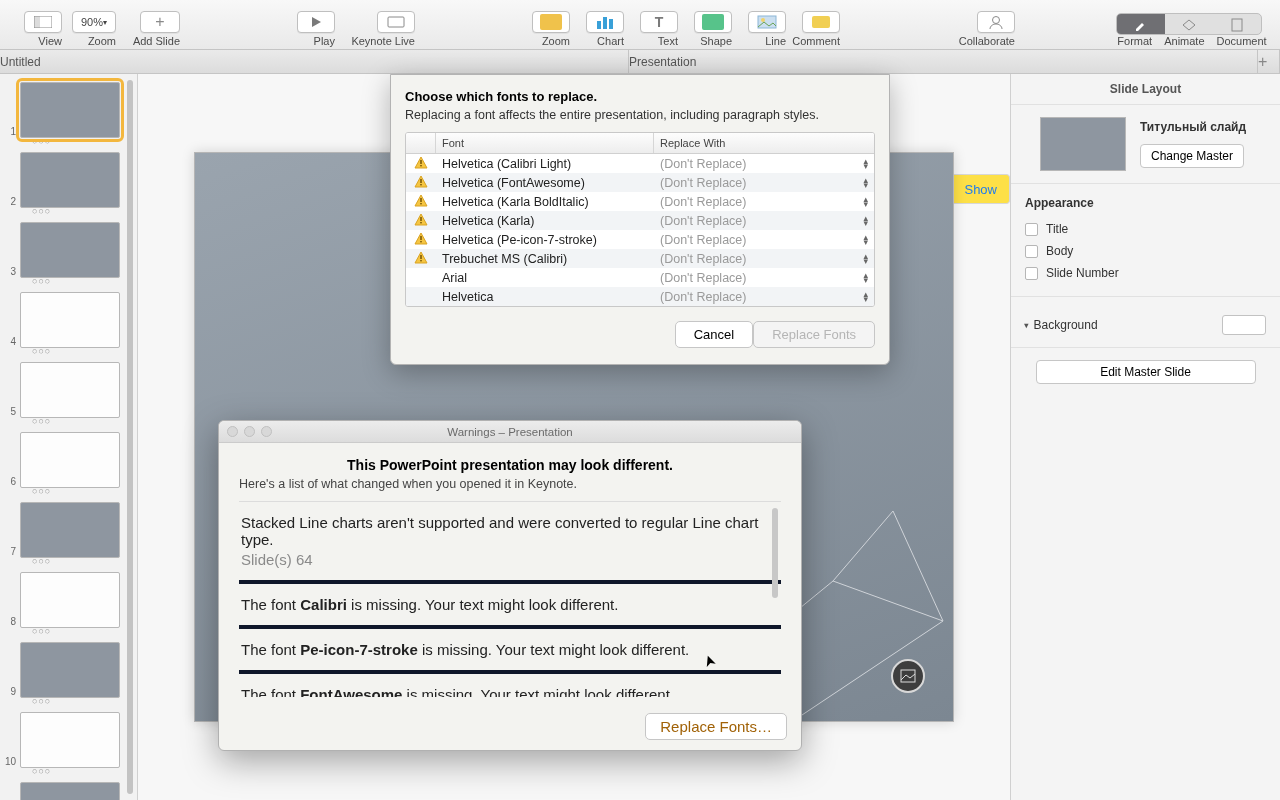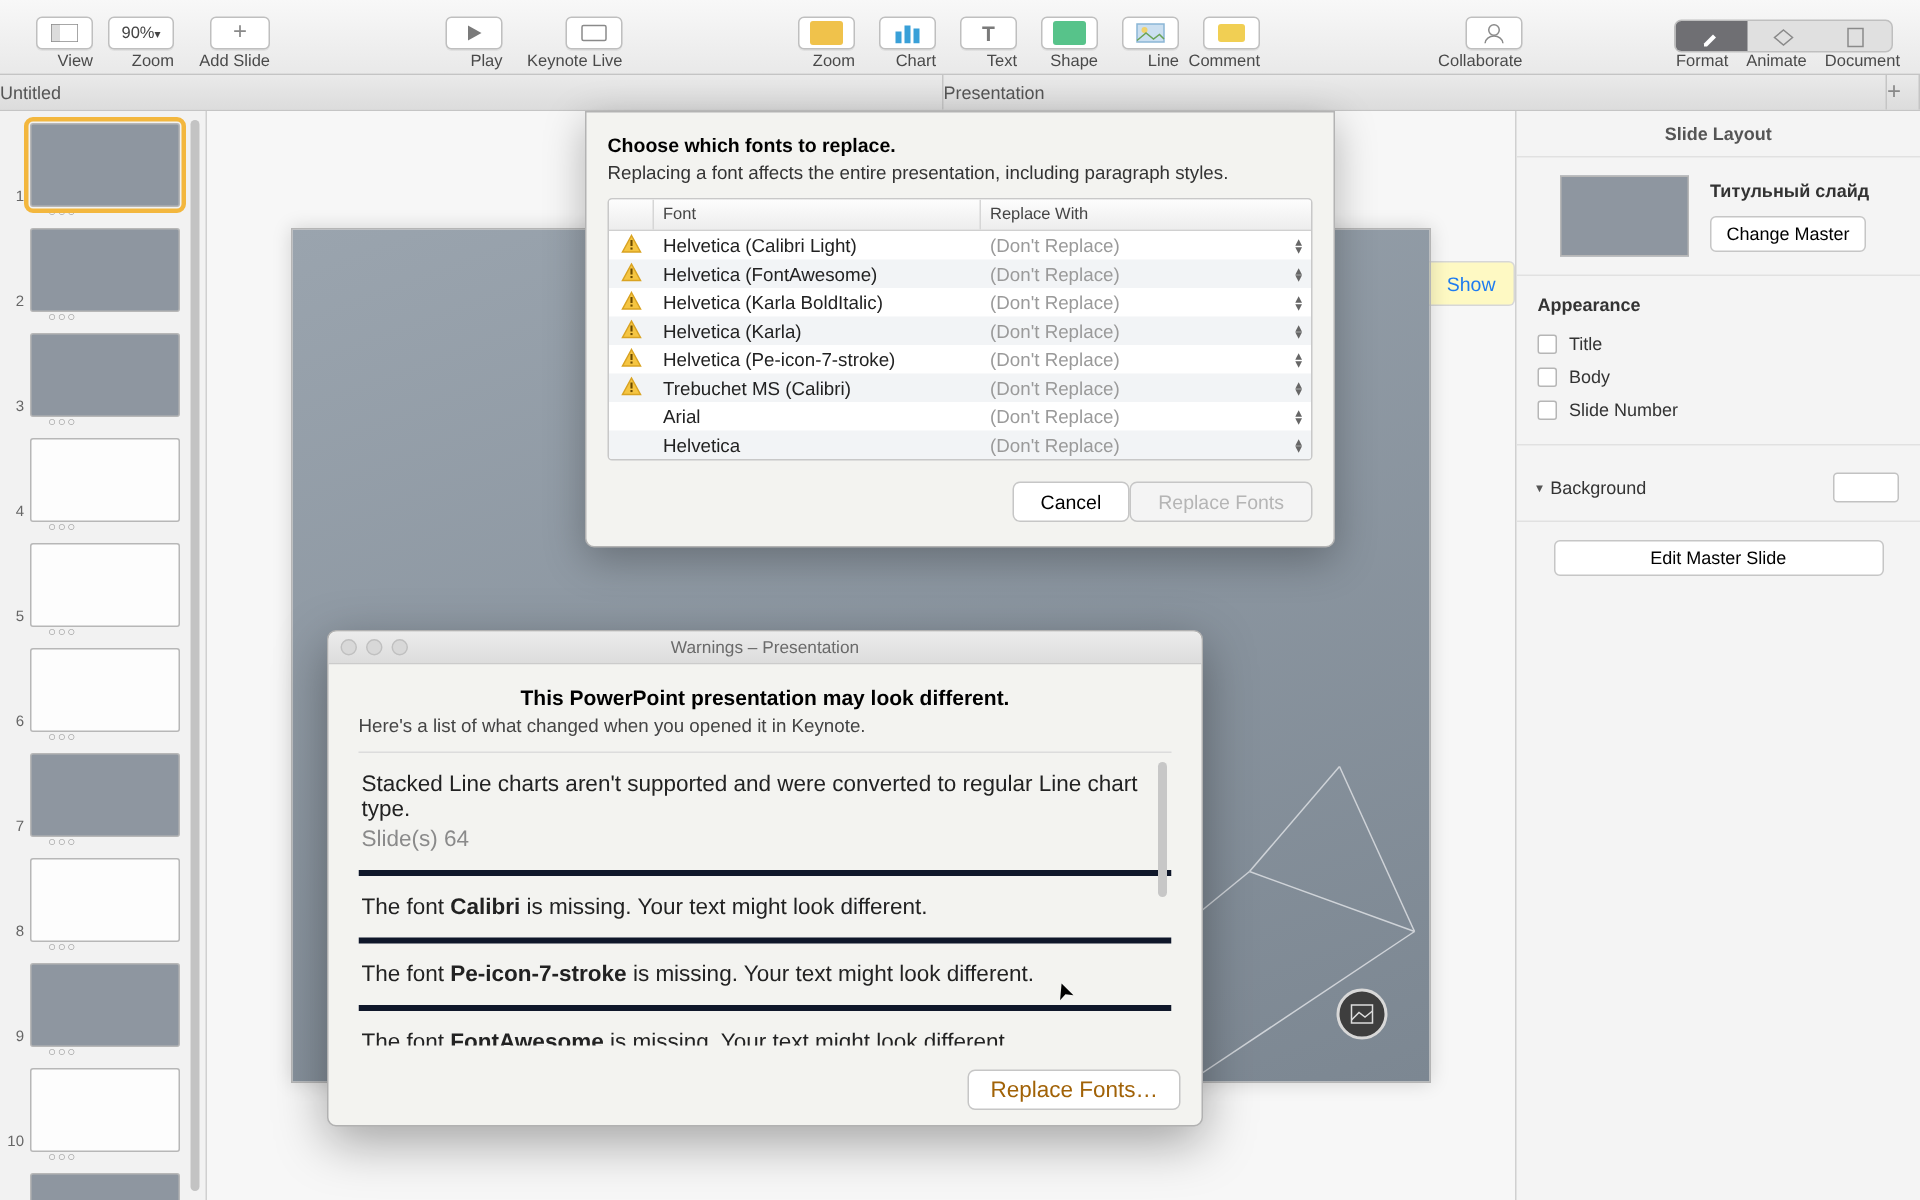--- a/index.html
+++ b/index.html
@@ -38,21 +38,21 @@
 .thumb.white { background:#fdfdfd; color:#666;}
 .thumb-dots { font-size:9px; color:#9a9a9a; letter-spacing:1px; margin-top:-2px; margin-left:16px; }
 
 
 .canvas-wrap { flex:1; background:#f7f7f7; position:relative; display:flex; align-items:center; justify-content:center;}
 .slide { width:760px; height:570px; background:linear-gradient(160deg,#9aa4ae,#7c8792); position:relative; border:1px solid #b5b5b5; box-shadow:0 0 12px rgba(0,0,0,.15);}
 .slide-title { position:absolute; top:300px; left:0; right:0; text-align:center; font-size:48px; font-weight:700; color:#e8ebee;}
 .mesh { position:absolute; right:-30px; bottom:-10px; width:300px; height:260px; }
 .mesh line { stroke:#cfd3d8; stroke-width:1; }
 .img-badge { position:absolute; right:28px; bottom:28px; width:34px; height:34px; border-radius:50%; background:#3e3e3e; border:2px solid #d8d8d8; display:flex; align-items:center; justify-content:center; color:#ddd;}
-.yellow-bar { position:absolute; top:100px; right:0; height:30px; background:#fef9c3; border:1px solid #d7d7d7; border-left:none; border-radius:0 4px 4px 0; padding:0 12px; display:flex; align-items:center; font-size:13px; color:#333; gap:18px;}
+.yellow-bar { position:absolute; top:100px; right:0; height:30px; background:#fde047; border:1px solid #d7d7d7; border-left:none; border-radius:0 4px 4px 0; padding:0 12px; display:flex; align-items:center; font-size:13px; color:#333; gap:18px;}
 .yellow-bar a { color:#1f7cf0; text-decoration:none; }
 
 
 .inspector { width:270px; background:#f4f4f4; border-left:1px solid #d0d0d0; font-size:12px; color:#333;}
 .insp-title { text-align:center; padding:8px 0; font-size:12px; color:#555; border-bottom:1px solid #e1e1e1; font-weight:600;}
 .insp-pad { padding:12px 14px; border-bottom:1px solid #e1e1e1;}
 .master-row { display:flex; gap:14px; align-items:center;margin-left:15px;}
 .master-thumb { width:86px; height:54px; background:#8e96a0; border:1px solid #b7b7b7;}
 .master-name { font-weight:700; margin-bottom:10px; font-size:12px;}
 .btn { background:#fff; border:1px solid #c6c6c6; border-radius:4px; padding:4px 10px; font-size:12px;}

